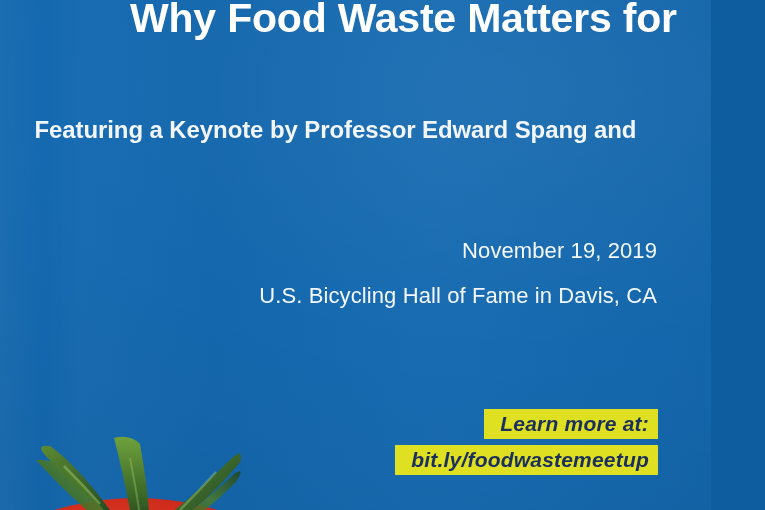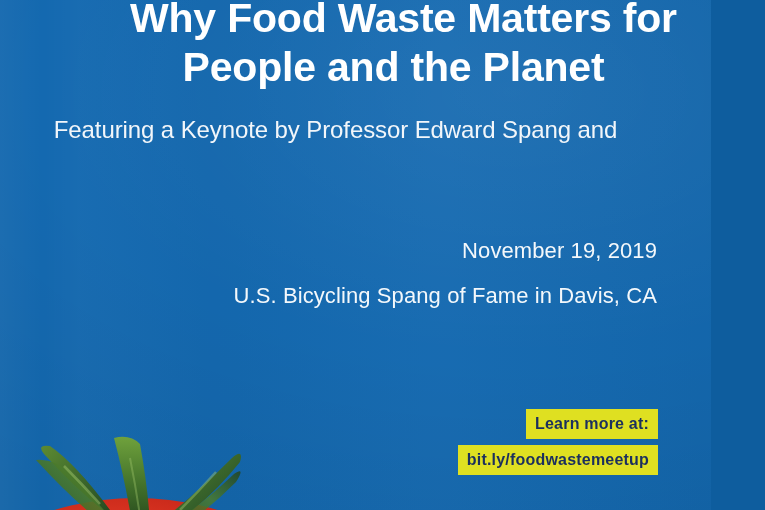--- a/index.html
+++ b/index.html
@@ -58,21 +58,21 @@
     position: absolute;
     left: 0;
     right: 54px;
     top: 107px;
     text-align: center;
     padding-left: 14px;
   }
   .subtitle-line {
     color: #f2f6fa;
     font-size: 24px;
-    font-weight: 400;
+    font-weight: 700;
     line-height: 45px;
     letter-spacing: -0.1px;
     white-space: nowrap;
   }
 
   .details-block {
     position: absolute;
     right: 54px;
     top: 228px;
     text-align: right;
@@ -92,26 +92,27 @@
     right: 53px;
     top: 409px;
     display: flex;
     flex-direction: column;
     align-items: flex-end;
   }
   .cta-chip {
     display: inline-block;
     background: #dfe021;
     color: #1b2f5e;
-    font-size: 16px;
+    font-size: 21px;
     font-weight: 700;
     letter-spacing: 0.2px;
     white-space: nowrap;
-    padding: 4px 9px 5px 9px;
+    padding: 4px 9px 5px 16px;
     line-height: 21px;
+    font-style: italic;
   }
   .cta-chip.second {
     margin-top: 6px;
   }
 
   
   .tomato {
     position: absolute;
     left: -36px;
     bottom: -96px;
@@ -179,30 +180,29 @@
     <ellipse cx="176" cy="134" rx="21" ry="15" fill="#4f8a2e"></ellipse>
     <ellipse cx="170" cy="130" rx="11" ry="7" fill="#76ab3e" opacity="0.8"></ellipse>
 
     <path d="M100 66 Q 118 84 136 104" stroke="#9dc46a" stroke-width="2.5" fill="none" opacity="0.5"></path>
     <path d="M252 72 Q 234 92 216 110" stroke="#9dc46a" stroke-width="2.5" fill="none" opacity="0.45"></path>
     <path d="M166 58 Q 172 88 176 116" stroke="#9dc46a" stroke-width="2" fill="none" opacity="0.4"></path>
   </svg>
 
   <div class="title-block">
     <div class="title-line">Why Food Waste Matters for</div>
-    <div class="title-line">People and the Planet</div>
   </div>
 
   <div class="subtitle-block">
     <div class="subtitle-line">Featuring a Keynote by Professor Edward Spang and</div>
   </div>
 
   <div class="details-block">
     <div class="detail-line">November 19, 2019</div>
-    <div class="detail-line">U.S. Bicycling Spang of Fame in Davis, CA</div>
+    <div class="detail-line">U.S. Bicycling Hall of Fame in Davis, CA</div>
   </div>
 
   <div class="cta-block">
     <span class="cta-chip">Learn more at:</span>
     <span class="cta-chip second">bit.ly/foodwastemeetup</span>
   </div>
 
 </div>
 
 </body></html>

